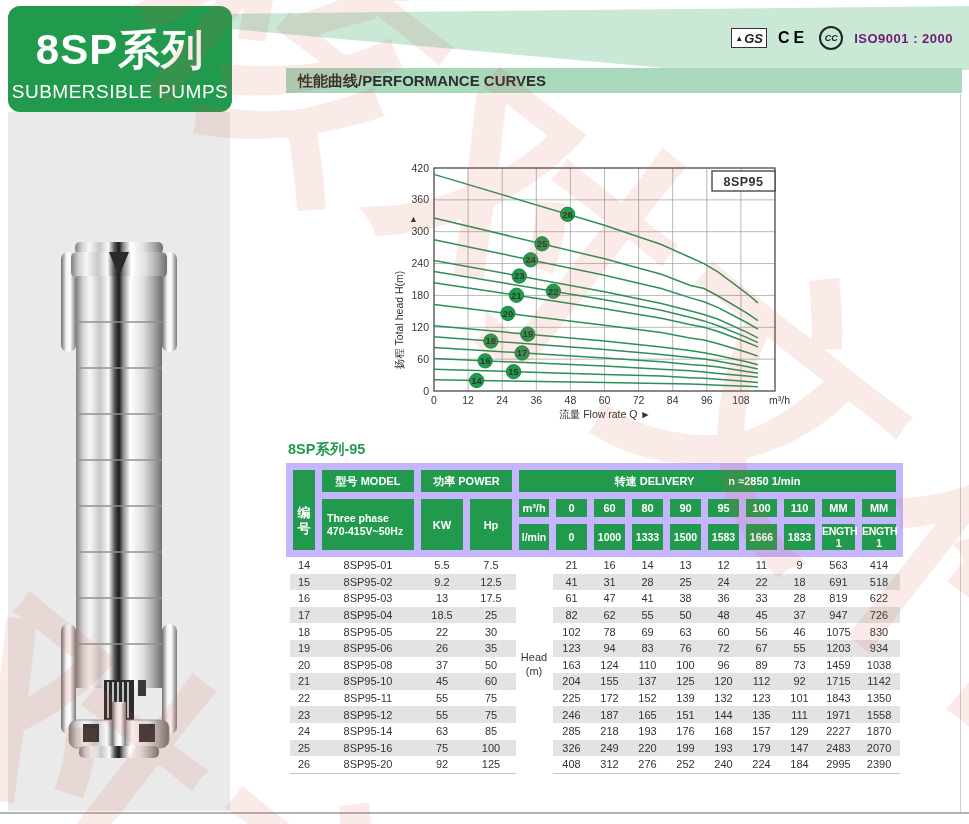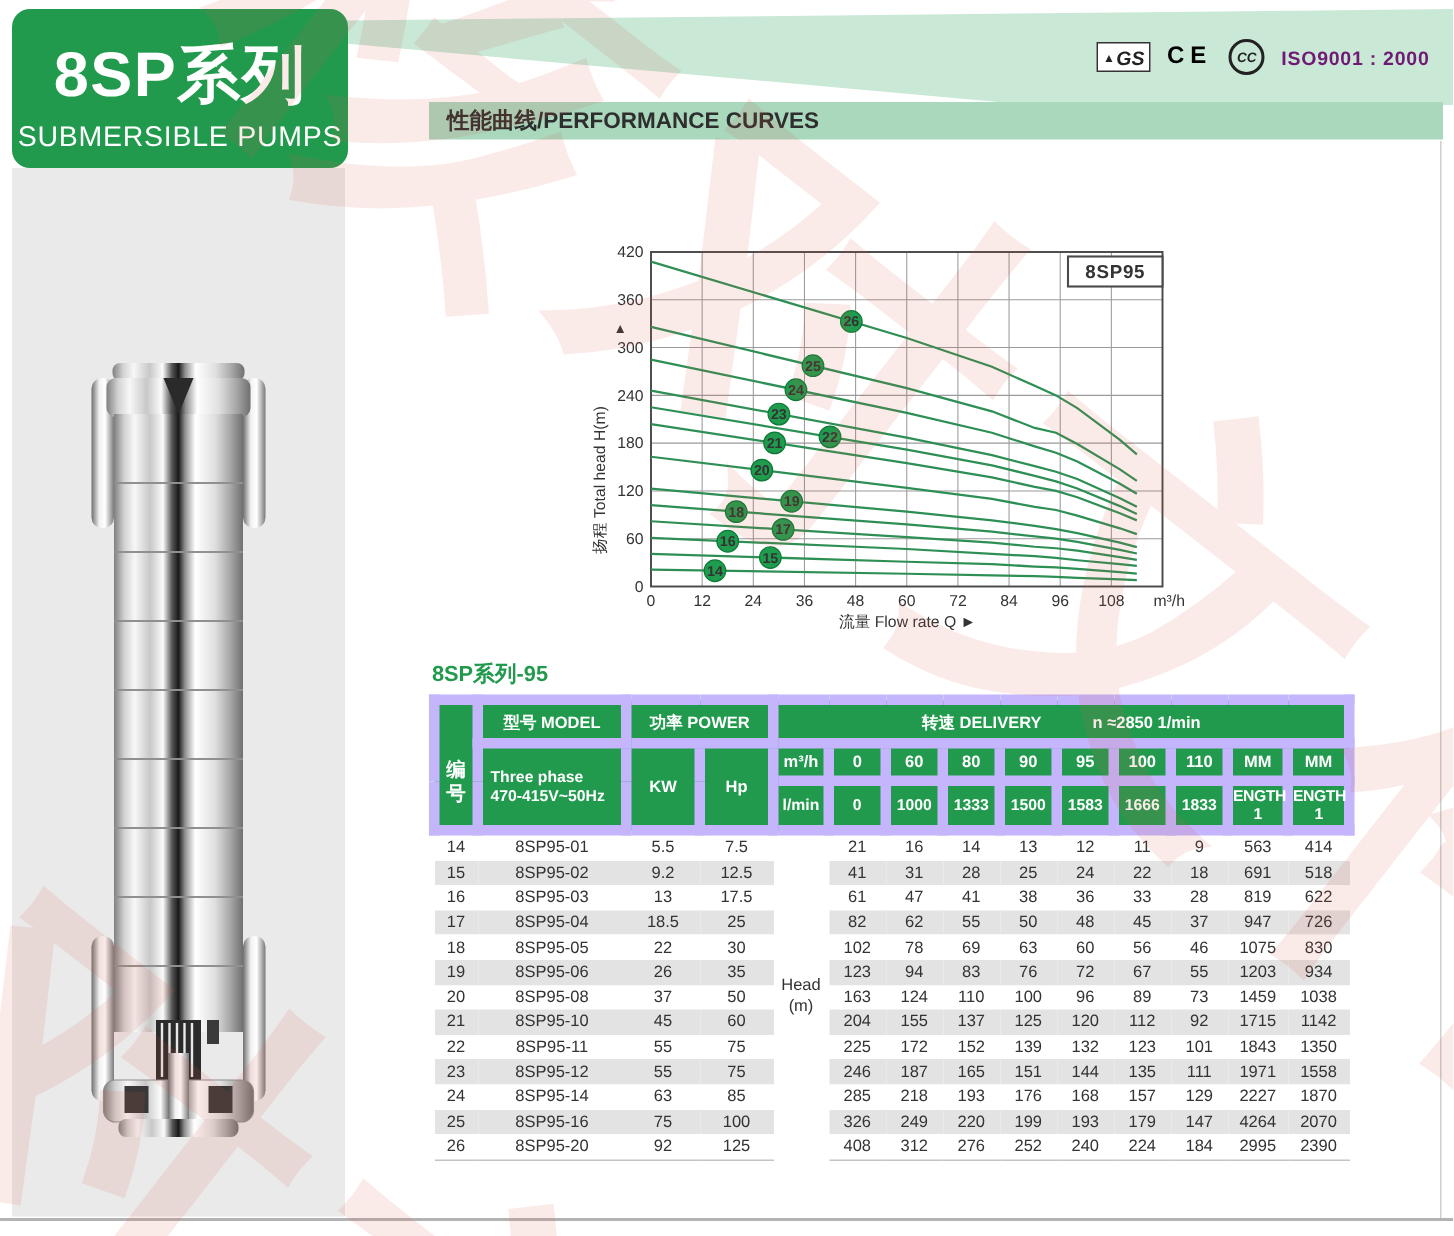--- a/index.html
+++ b/index.html
@@ -470,21 +470,21 @@
             <td>8SP95-16</td>
             <td>75</td>
             <td>100</td>
             <td>326</td>
             <td>249</td>
             <td>220</td>
             <td>199</td>
             <td>193</td>
             <td>179</td>
             <td>147</td>
-            <td>4264</td>
+            <td>2483</td>
             <td>2070</td>
           </tr>
           <tr>
             <td>26</td>
             <td>8SP95-20</td>
             <td>92</td>
             <td>125</td>
             <td>408</td>
             <td>312</td>
             <td>276</td>

